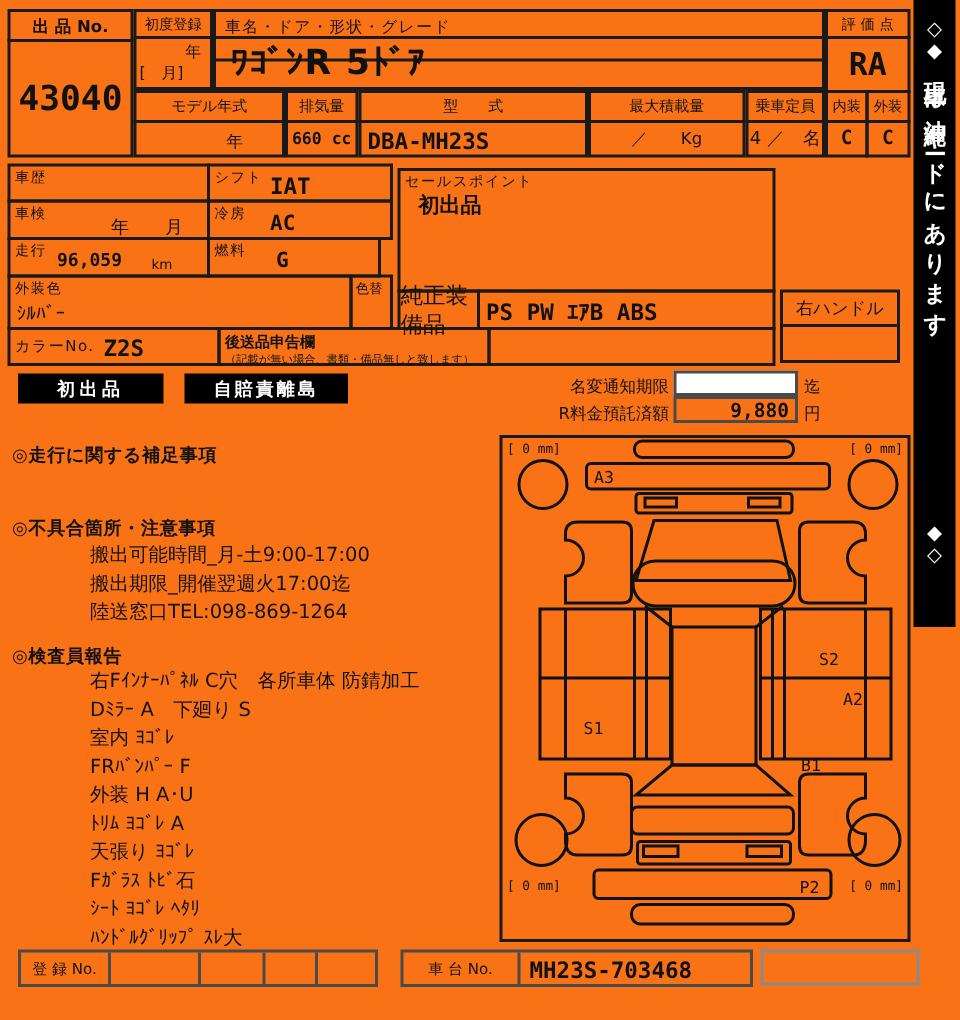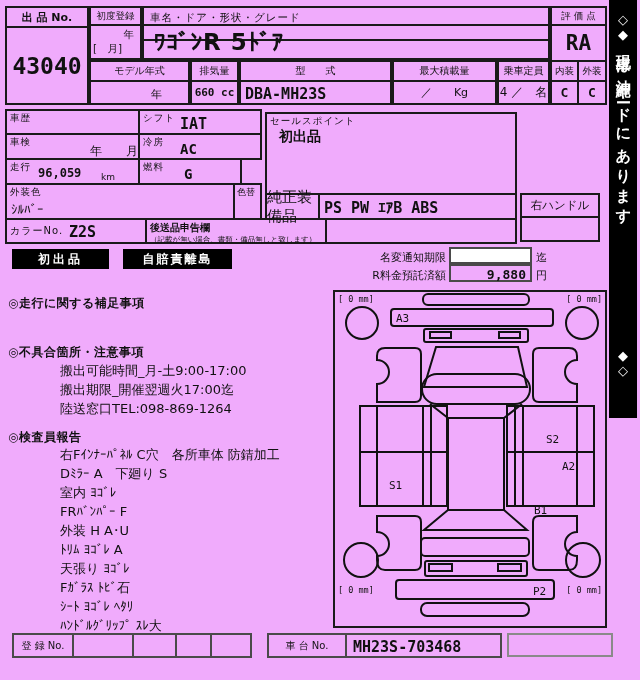--- a/index.html
+++ b/index.html
@@ -1,16 +1,16 @@
 <!DOCTYPE html>
 <html><head>
 <meta charset="utf-8">
 <style>
   html,body{margin:0;padding:0;background:#fff;}
-  #sheet{position:relative;width:640px;height:680px;background:#f0abfc;
+  #sheet{position:relative;width:640px;height:680px;background:#f97316;
          font-family:"DejaVu Sans","Liberation Sans",sans-serif;color:#111;overflow:hidden;}
   .abs{position:absolute;box-sizing:border-box;}
   .bx{border:2px solid #1a1a1a;}
   .bxg{border:2px solid #4a4a4a;}
   .ctr{display:flex;align-items:center;justify-content:center;}
   .small-lab{position:absolute;top:1px;left:3px;font-size:9.5px;letter-spacing:1px;}
   .val{font-family:"DejaVu Sans Mono","Liberation Mono",monospace;font-weight:bold;}
   .badge{background:#000;color:#fff;display:flex;align-items:center;justify-content:center;
          font-size:12px;font-weight:bold;letter-spacing:3px;}
   .note-title{font-size:12px;font-weight:bold;letter-spacing:0.5px;}
@@ -59,33 +59,33 @@
   <div class="abs bx" style="left:5px;top:109px;width:135px;height:26px;">
     <span class="small-lab">車歴</span>
   </div>
   <div class="abs bx" style="left:138px;top:109px;width:124px;height:26px;">
     <span class="small-lab">シフト</span>
     <span class="val" style="position:absolute;left:40px;top:4px;font-size:15px;">IAT</span>
   </div>
 
   <div class="abs bx" style="left:5px;top:133px;width:135px;height:27px;">
     <span class="small-lab">車検</span>
-    <span style="position:absolute;right:0;top:8px;font-size:12px;">年　　月</span>
+    <span style="position:absolute;right:16px;top:8px;font-size:12px;">年　　月</span>
   </div>
   <div class="abs bx" style="left:138px;top:133px;width:124px;height:27px;">
     <span class="small-lab">冷房</span>
     <span class="val" style="position:absolute;left:40px;top:6px;font-size:14px;">AC</span>
   </div>
 
   <div class="abs bx" style="left:5px;top:158px;width:135px;height:27px;">
     <span class="small-lab">走行</span>
     <span class="val" style="position:absolute;left:31px;top:6px;font-size:12px;">96,059</span>
     <span style="position:absolute;left:94px;top:12px;font-size:9px;">km</span>
   </div>
-  <div class="abs bx" style="left:138px;top:158px;width:104px;height:27px;">
+  <div class="abs bx" style="left:138px;top:158px;width:116px;height:27px;">
     <span class="small-lab">燃料</span>
     <span class="val" style="position:absolute;left:44px;top:6px;font-size:14px;">G</span>
   </div>
 
   <div class="abs bx" style="left:5px;top:183px;width:230px;height:37px;">
     <span class="small-lab">外装色</span>
     <span style="position:absolute;left:4px;top:17px;font-size:13px;">ｼﾙﾊﾞｰ</span>
   </div>
   <div class="abs bx" style="left:233px;top:183px;width:29px;height:37px;">
     <span style="position:absolute;top:1px;left:2px;font-size:9px;">色替</span>

